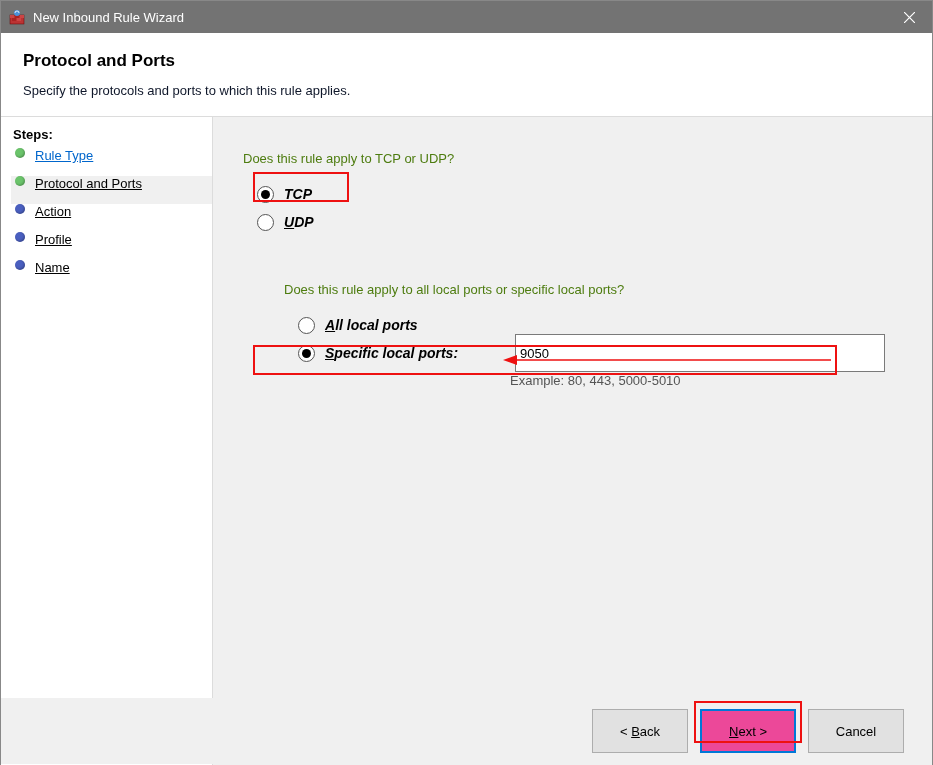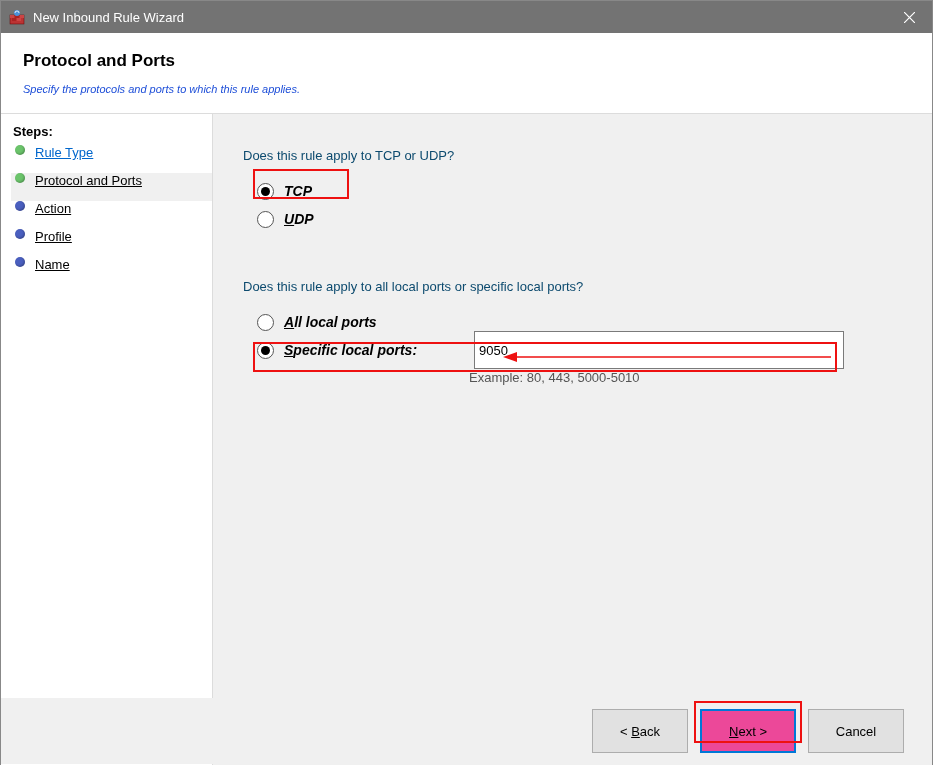--- a/index.html
+++ b/index.html
@@ -4,36 +4,36 @@
 <style>
   html,body{margin:0;padding:0;font-family:"Segoe UI",Tahoma,sans-serif;font-size:13px;color:#000;background:#fff;}
   .window{width:933px;height:765px;box-sizing:border-box;background:#f0f0f0;position:relative;border:1px solid #888;}
   .titlebar{height:32px;background:#737373;color:#fff;display:flex;align-items:center;padding:0 0 0 8px;}
   .titlebar .app-icon{width:16px;height:16px;margin-right:8px;display:inline-flex;align-items:center;justify-content:center;}
   .titlebar .app-icon svg{width:16px;height:16px;}
   .titlebar .title{flex:1;font-size:13px;}
   .titlebar .close{width:46px;height:32px;display:flex;align-items:center;justify-content:center;cursor:pointer;}
   .header{background:#fff;padding:18px 22px 18px 22px;border-bottom:1px solid #dcdcdc;}
   .header h1{font-size:17px;font-weight:600;margin:0 0 12px 0;}
-  .header .desc{font-size:11px;color:#1d4ed8;font-style:italic;}
+  .header .desc{font-size:13px;color:#0f172a;}
   .body{display:flex;height:calc(100% - 32px - 80px);box-sizing:border-box;}
   .sidebar{width:212px;background:#fff;border-right:1px solid #dcdcdc;padding:10px 0 0 10px;box-sizing:border-box;}
   .sidebar .steps-label{font-weight:600;font-size:13px;padding:0 0 6px 2px;}
   .step{display:flex;height:28px;padding-left:4px;font-size:13px;cursor:default;text-decoration:underline;}
   .step .bullet{width:10px;height:10px;border-radius:50%;margin-right:10px;flex-shrink:0;box-shadow:inset -1px -1px 2px rgba(0,0,0,.25);}
   .step.link{color:#0066cc;}
   .step.current{background:#f0f0f0;}
   .content{flex:1;background:#f0f0f0;padding:34px 30px 0 30px;position:relative;box-sizing:border-box;}
-  .q{font-size:13px;color:#0c4a6e;margin:0 0 14px 0;}
+  .q{font-size:13px;color:#4d7c0f;margin:0 0 14px 0;}
   .radio-row{display:flex;align-items:center;height:28px;margin-left:14px;}
   .radio{appearance:none;width:17px;height:17px;border:1px solid #555;border-radius:50%;margin:0 10px 0 0;background:#fff;position:relative;cursor:pointer;}
   .radio:checked::after{content:"";position:absolute;top:3px;left:3px;width:9px;height:9px;border-radius:50%;background:#000;}
   .radio-label{font-weight:700;font-size:14px;font-style:italic;}
   .radio-label .ul{text-decoration:underline;}
-  .ports-block{margin-top:46px;}
+  .ports-block{margin-top:46px;margin-left:41px;}
   .ports-row{display:flex;align-items:center;height:28px;margin-left:14px;}
   .ports-row .radio-label{flex:0 0 190px;}
   .port-input{width:370px;height:38px;border:1px solid #7a7a7a;background:#fff;font-size:13px;padding:12px 4px;box-sizing:border-box;}
   .example{margin:6px 0 0 226px;font-size:13px;color:#555;}
   .hl-red{border:2px solid #e11;position:absolute;pointer-events:none;box-sizing:border-box;}
   .arrow{position:absolute;pointer-events:none;}
   .footer{position:absolute;bottom:0;left:0;right:0;height:66px;display:flex;align-items:center;justify-content:flex-end;padding-right:28px;box-sizing:border-box;background:#f0f0f0;}
   .btn{width:96px;height:44px;margin-left:12px;border:1px solid #adadad;background:#e1e1e1;font-size:13px;cursor:pointer;font-family:inherit;}
   .btn.primary{border:2px solid #0078d7;background:#ec4899;}
   .btn .ul{text-decoration:underline;}

